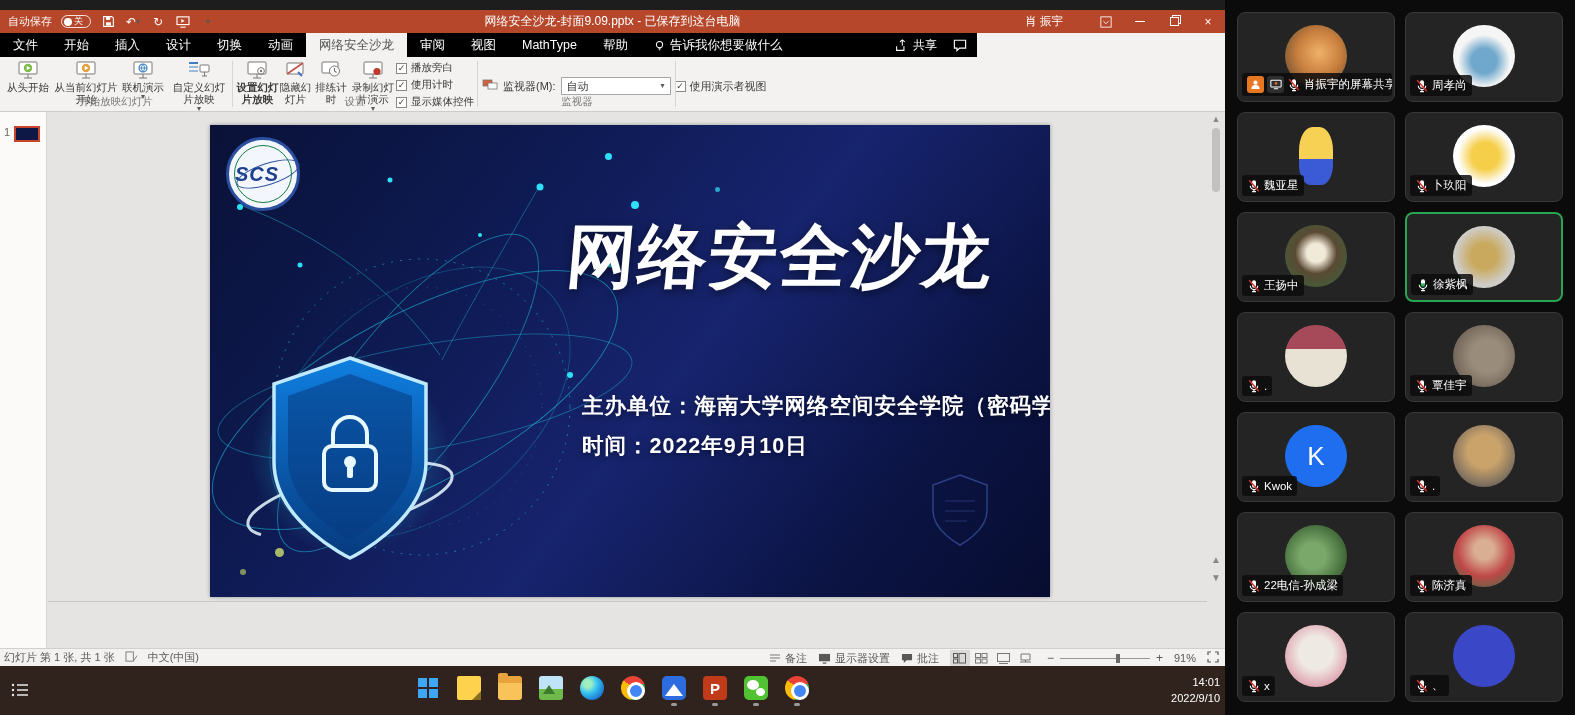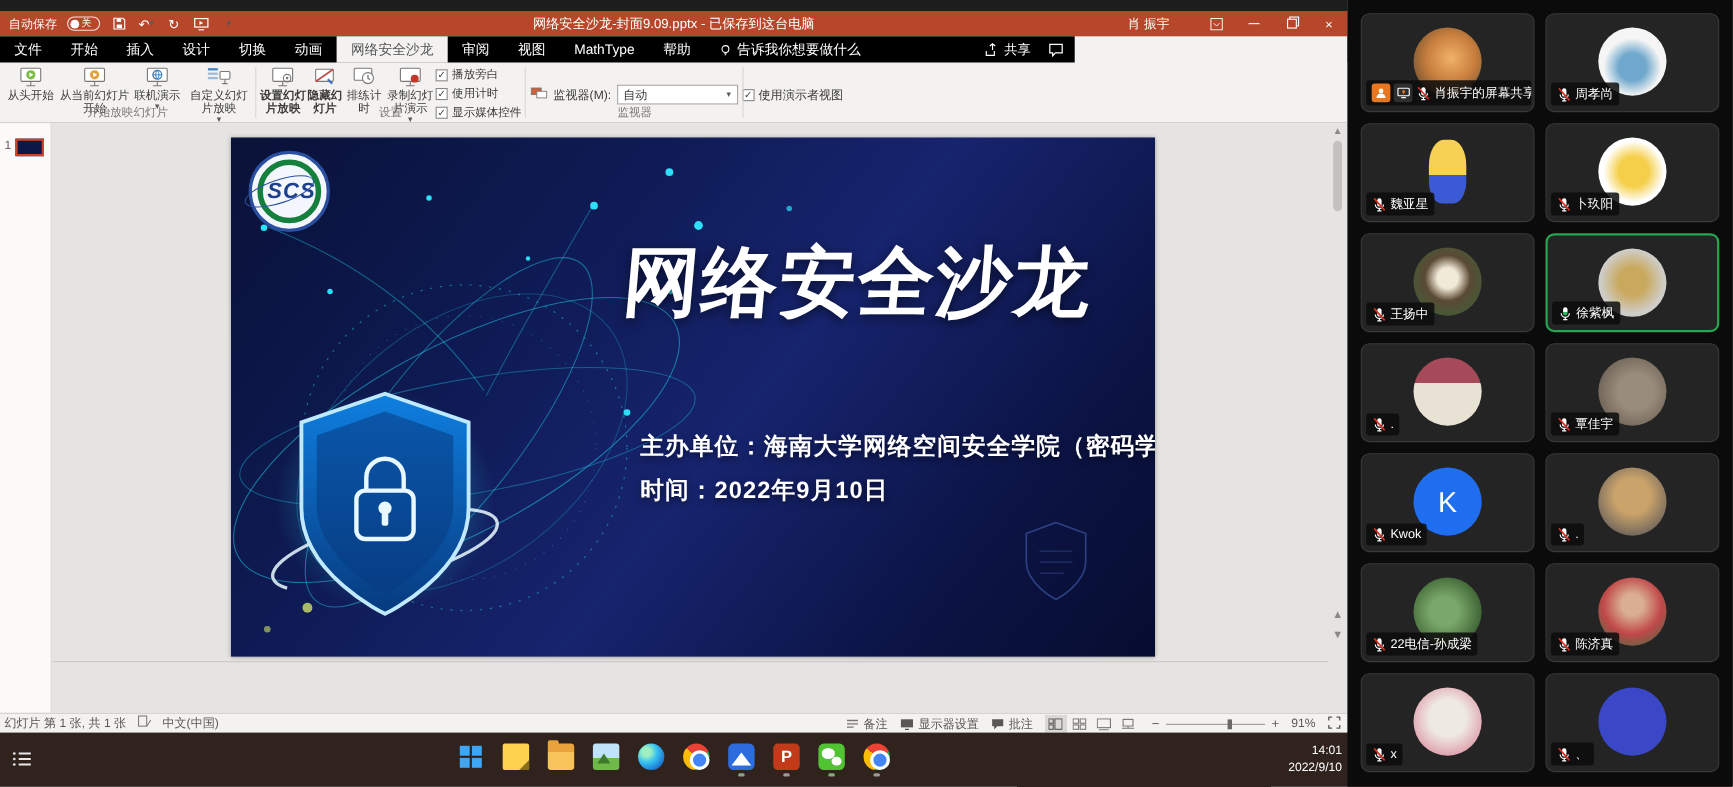--- a/index.html
+++ b/index.html
@@ -60,21 +60,21 @@
   .vs-thumb { position:absolute; top:16px; left:3px; width:8px; height:64px; background:#c3c1bf; border-radius:4px; }
   .vs-prev { position:absolute; bottom:78px; left:0; width:14px; height:16px; color:#8a8886; font-size:10px; text-align:center; }
   .vs-next { position:absolute; bottom:60px; left:0; width:14px; height:16px; color:#8a8886; font-size:10px; text-align:center; }
 
   
   .slide { position:absolute; left:210px; top:13px; width:840px; height:472px; overflow:hidden;
            background:linear-gradient(128deg,#0a1238 0%,#0e1a52 30%,#17246e 55%,#0b1342 82%,#070d30 100%);
            box-shadow:0 0 4px rgba(0,0,0,.35); }
   .scs-logo { position:absolute; left:16px; top:12px; width:74px; height:74px; border-radius:50%;
               background:#f3f6fc; border:3px solid #2a4fa0; display:flex; align-items:center; justify-content:center; }
-  .scs-inner { width:58px; height:58px; border-radius:50%; border:5px solid #15803d; display:flex; align-items:center; justify-content:flex-end; position:relative; }
+  .scs-inner { width:58px; height:58px; border-radius:50%; border:1px solid #15803d; display:flex; align-items:center; justify-content:flex-start; position:relative; }
   .scs-text { font-style:italic; font-weight:bold; font-size:20px; color:#1d3f8f; letter-spacing:1px; }
   .scs-orbit { position:absolute; width:66px; height:22px; border:1.5px solid #2a4fa0; border-radius:50%; transform:rotate(-18deg); }
   .slide-title { position:absolute; left:330px; top:86px; width:480px; text-align:center; color:#ffffff;
                  font-size:69px; font-weight:bold; letter-spacing:2px; transform:skewX(-5deg);
                  text-shadow:0 3px 10px rgba(0,0,0,.55); white-space:nowrap; }
   .slide-sub { position:absolute; left:372px; color:#ffffff; font-weight:bold; font-size:21.5px; letter-spacing:1px;
                text-shadow:0 2px 6px rgba(0,0,0,.5); white-space:nowrap; }
   .sub1 { top:266px; } .sub2 { top:306px; }
   .globe-svg { position:absolute; left:-30px; top:20px; }
   .shield-svg { position:absolute; left:30px; top:215px; }
@@ -292,21 +292,21 @@
             <span class="ric">
               <svg width="22" height="20" viewBox="0 0 22 20">
                   <rect x="2" y="2" width="18" height="12" rx="1" fill="#fff" stroke="#7a7876"></rect>
                   <circle cx="15" cy="11" r="3.4" fill="none" stroke="#7a7876"></circle>
                   <circle cx="15" cy="11" r="1.2" fill="#7a7876"></circle>
                   <path d="M7 18h8M11 14v4" stroke="#7a7876"></path>
                 </svg>
             </span>
             <span>设置幻灯片放映</span>
           </div>
-          <div class="rbtn" style="width:42px;font-weight:bold;">
+          <div class="rbtn" style="width:42px;">
             <span class="ric">
               <svg width="22" height="20" viewBox="0 0 22 20">
                   <rect x="3" y="3" width="16" height="11" rx="1" fill="#fff" stroke="#7a7876"></rect>
                   <path d="M3 14L19 3" stroke="#c0504d" stroke-width="1.6"></path>
                   <path d="M14 12l4 4" stroke="#4472c4" stroke-width="2"></path>
                 </svg>
             </span>
             <span>隐藏幻灯片</span>
           </div>
           <div class="rbtn" style="width:48px;">

